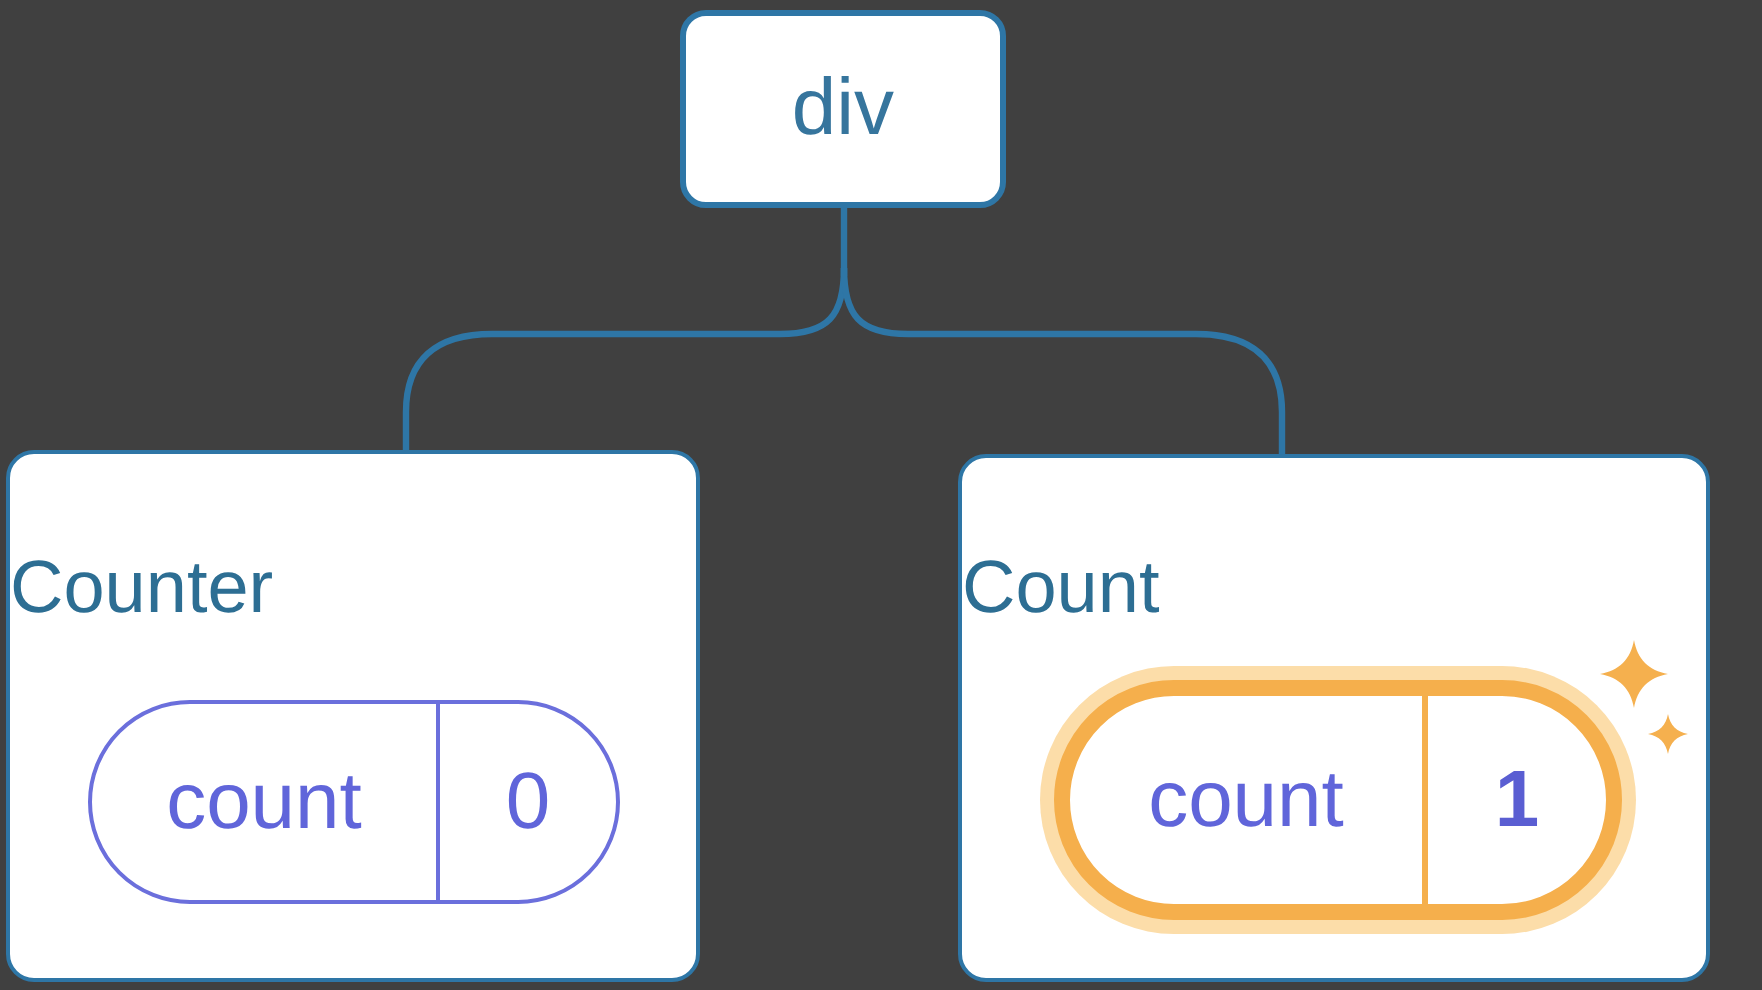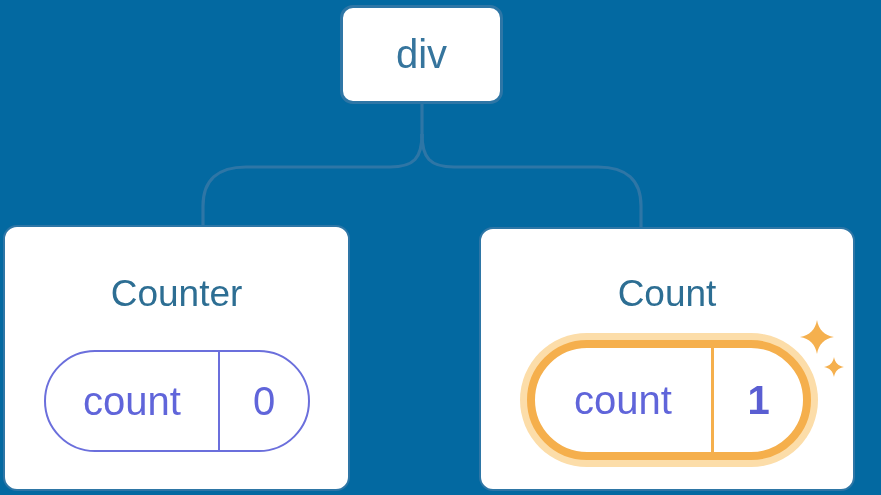--- a/index.html
+++ b/index.html
@@ -1,21 +1,21 @@
 <!DOCTYPE html>
 <html><head>
 <meta charset="utf-8">
 <style>
   html, body { margin: 0; padding: 0; }
   body { background: #4C6874; }
   .canvas {
     position: relative;
     width: 881px;
     height: 495px;
-    background: #0369a1;
+    background: #404040;
     overflow: hidden;
     font-family: "Liberation Sans", sans-serif;
   }
   .connectors {
     position: absolute;
     left: 0; top: 0;
     width: 881px; height: 495px;
   }
   .node-root {
     position: absolute;
@@ -37,21 +37,21 @@
     box-sizing: border-box;
     background: #ffffff;
     border: 2px solid #2E76A6;
     border-radius: 14px;
   }
   .card-left  { left: 3px;   top: 225px; width: 347px; height: 266px; }
   .card-right { left: 479px; top: 227px; width: 376px; height: 264px; }
   .card-title {
     position: absolute;
     left: 0; right: 0;
-    text-align: center;
+    text-align: left;
     font-size: 37px;
     font-weight: 500;
     color: #2D6E93;
   }
   .card-left  .card-title { top: 46px; }
   .card-right .card-title { top: 44px; }
   .pill {
     position: absolute;
     display: flex;
     align-items: stretch;

